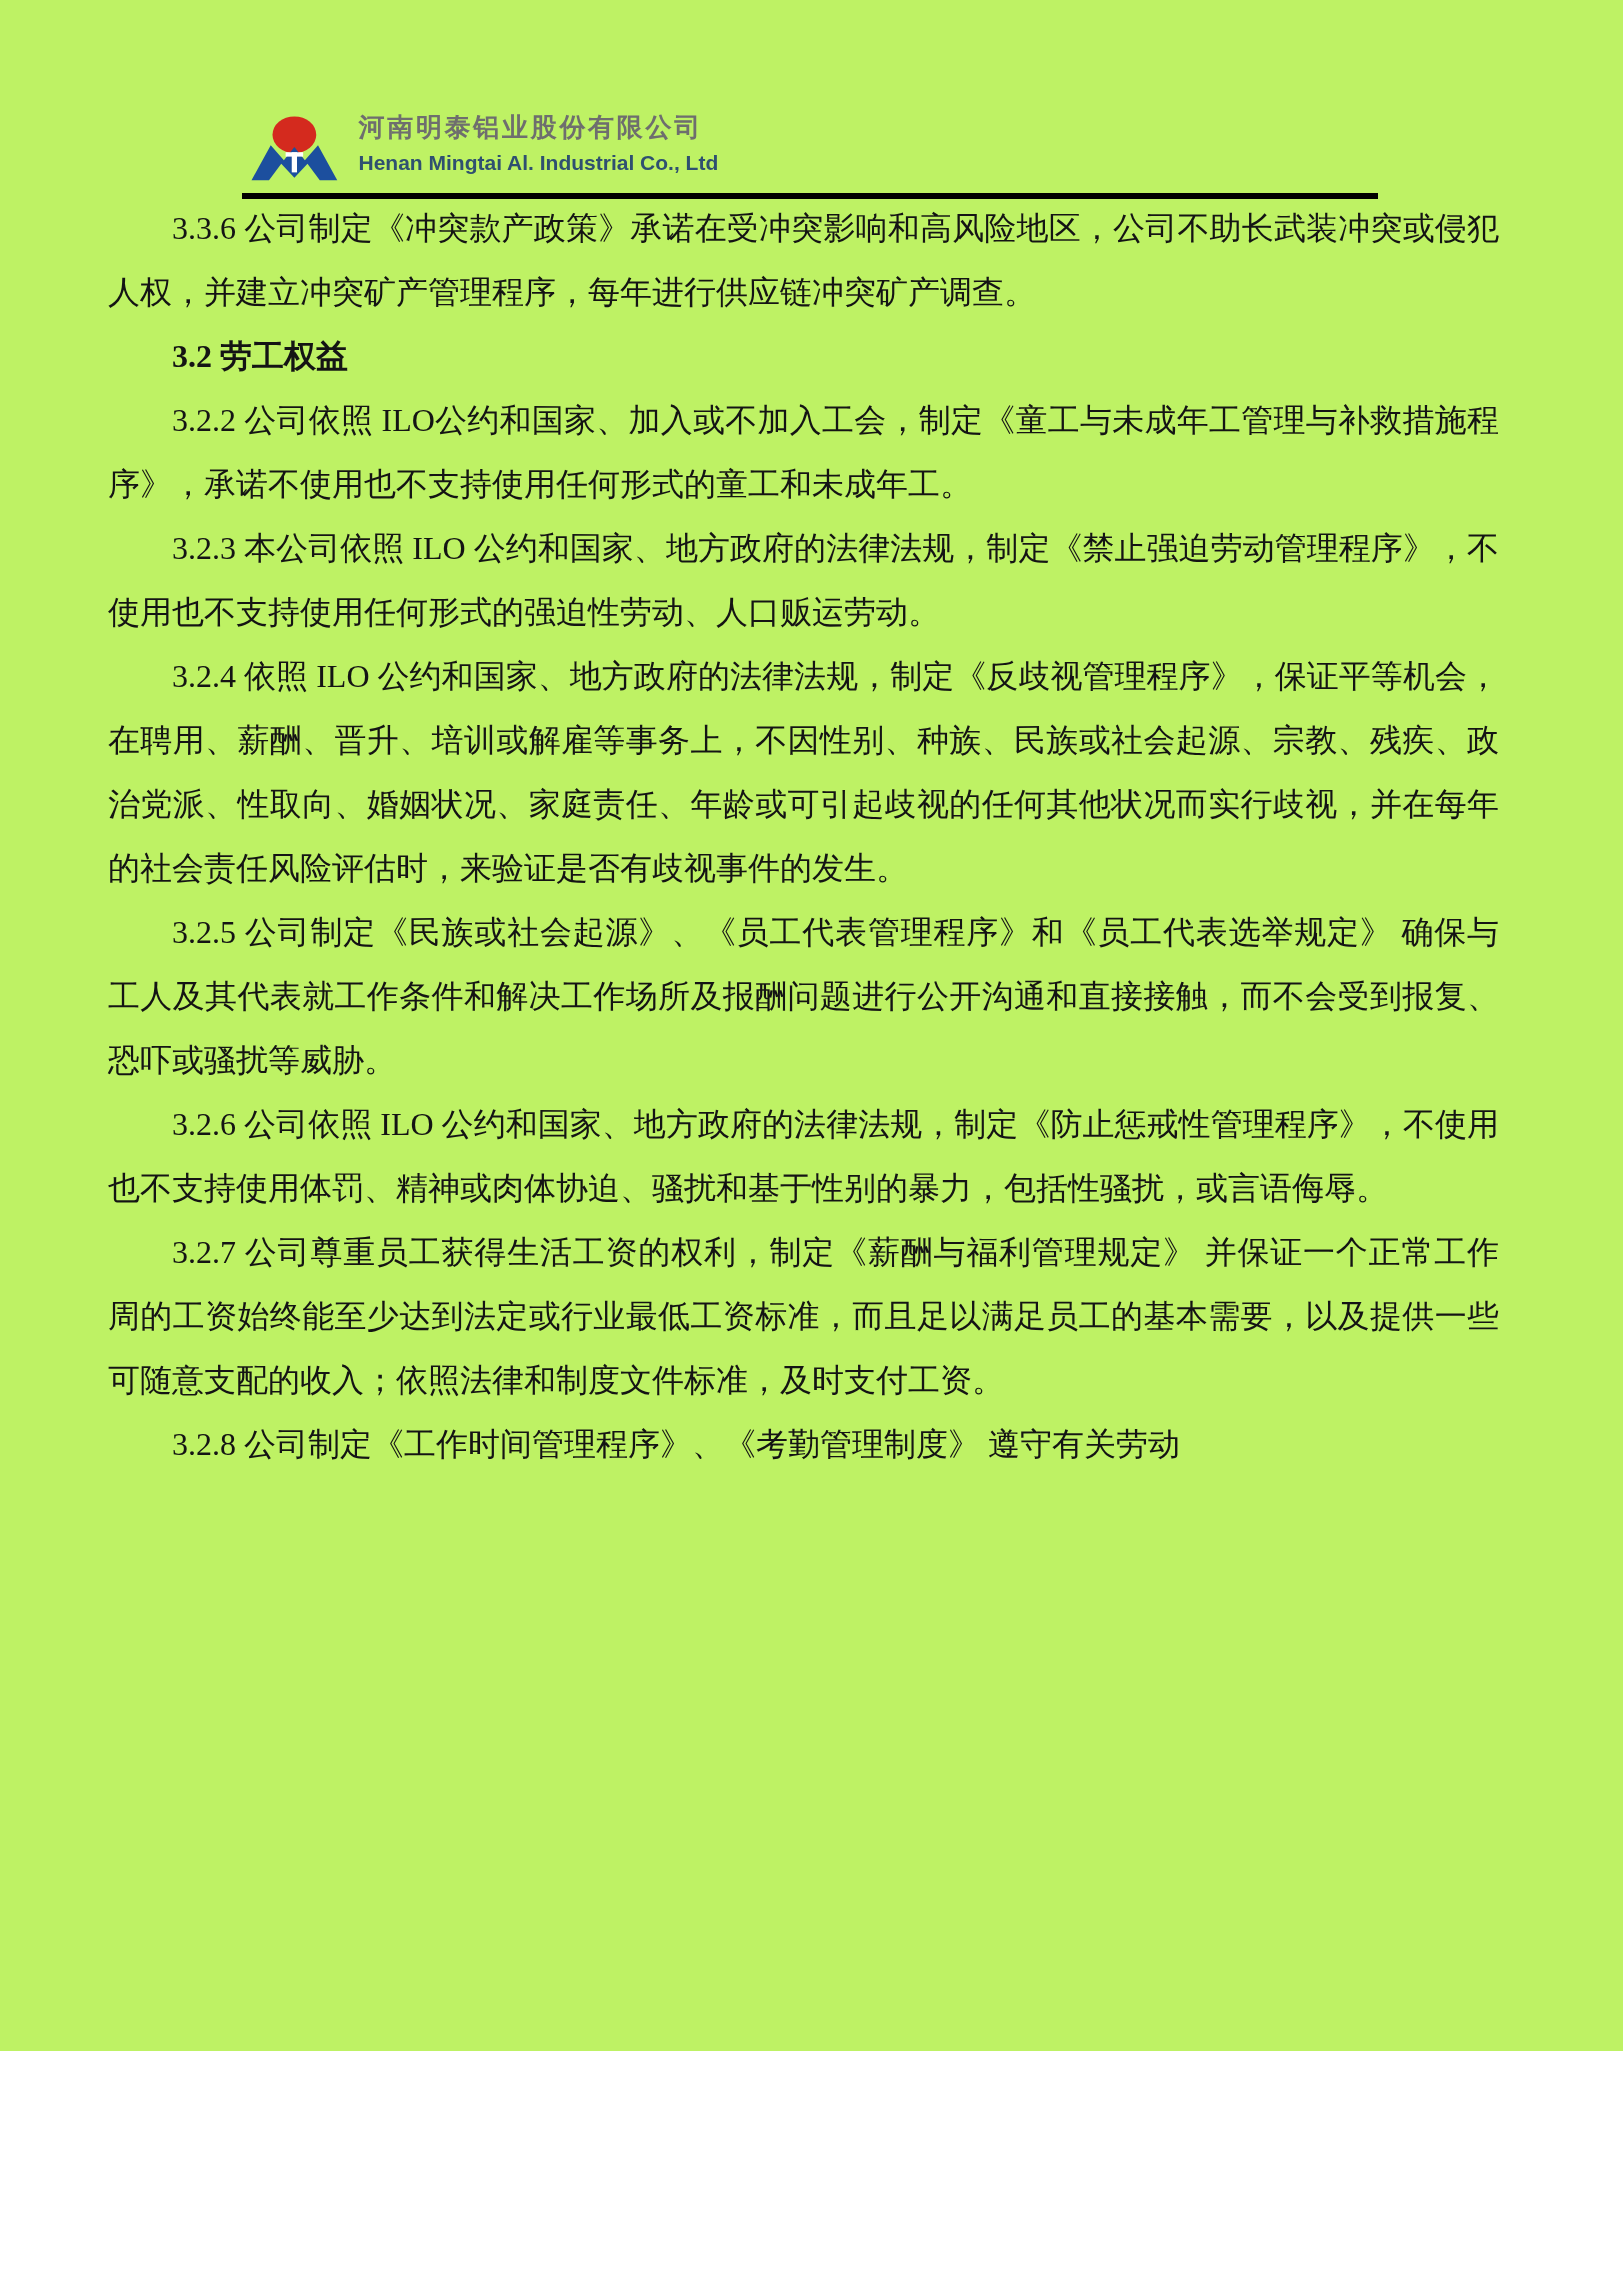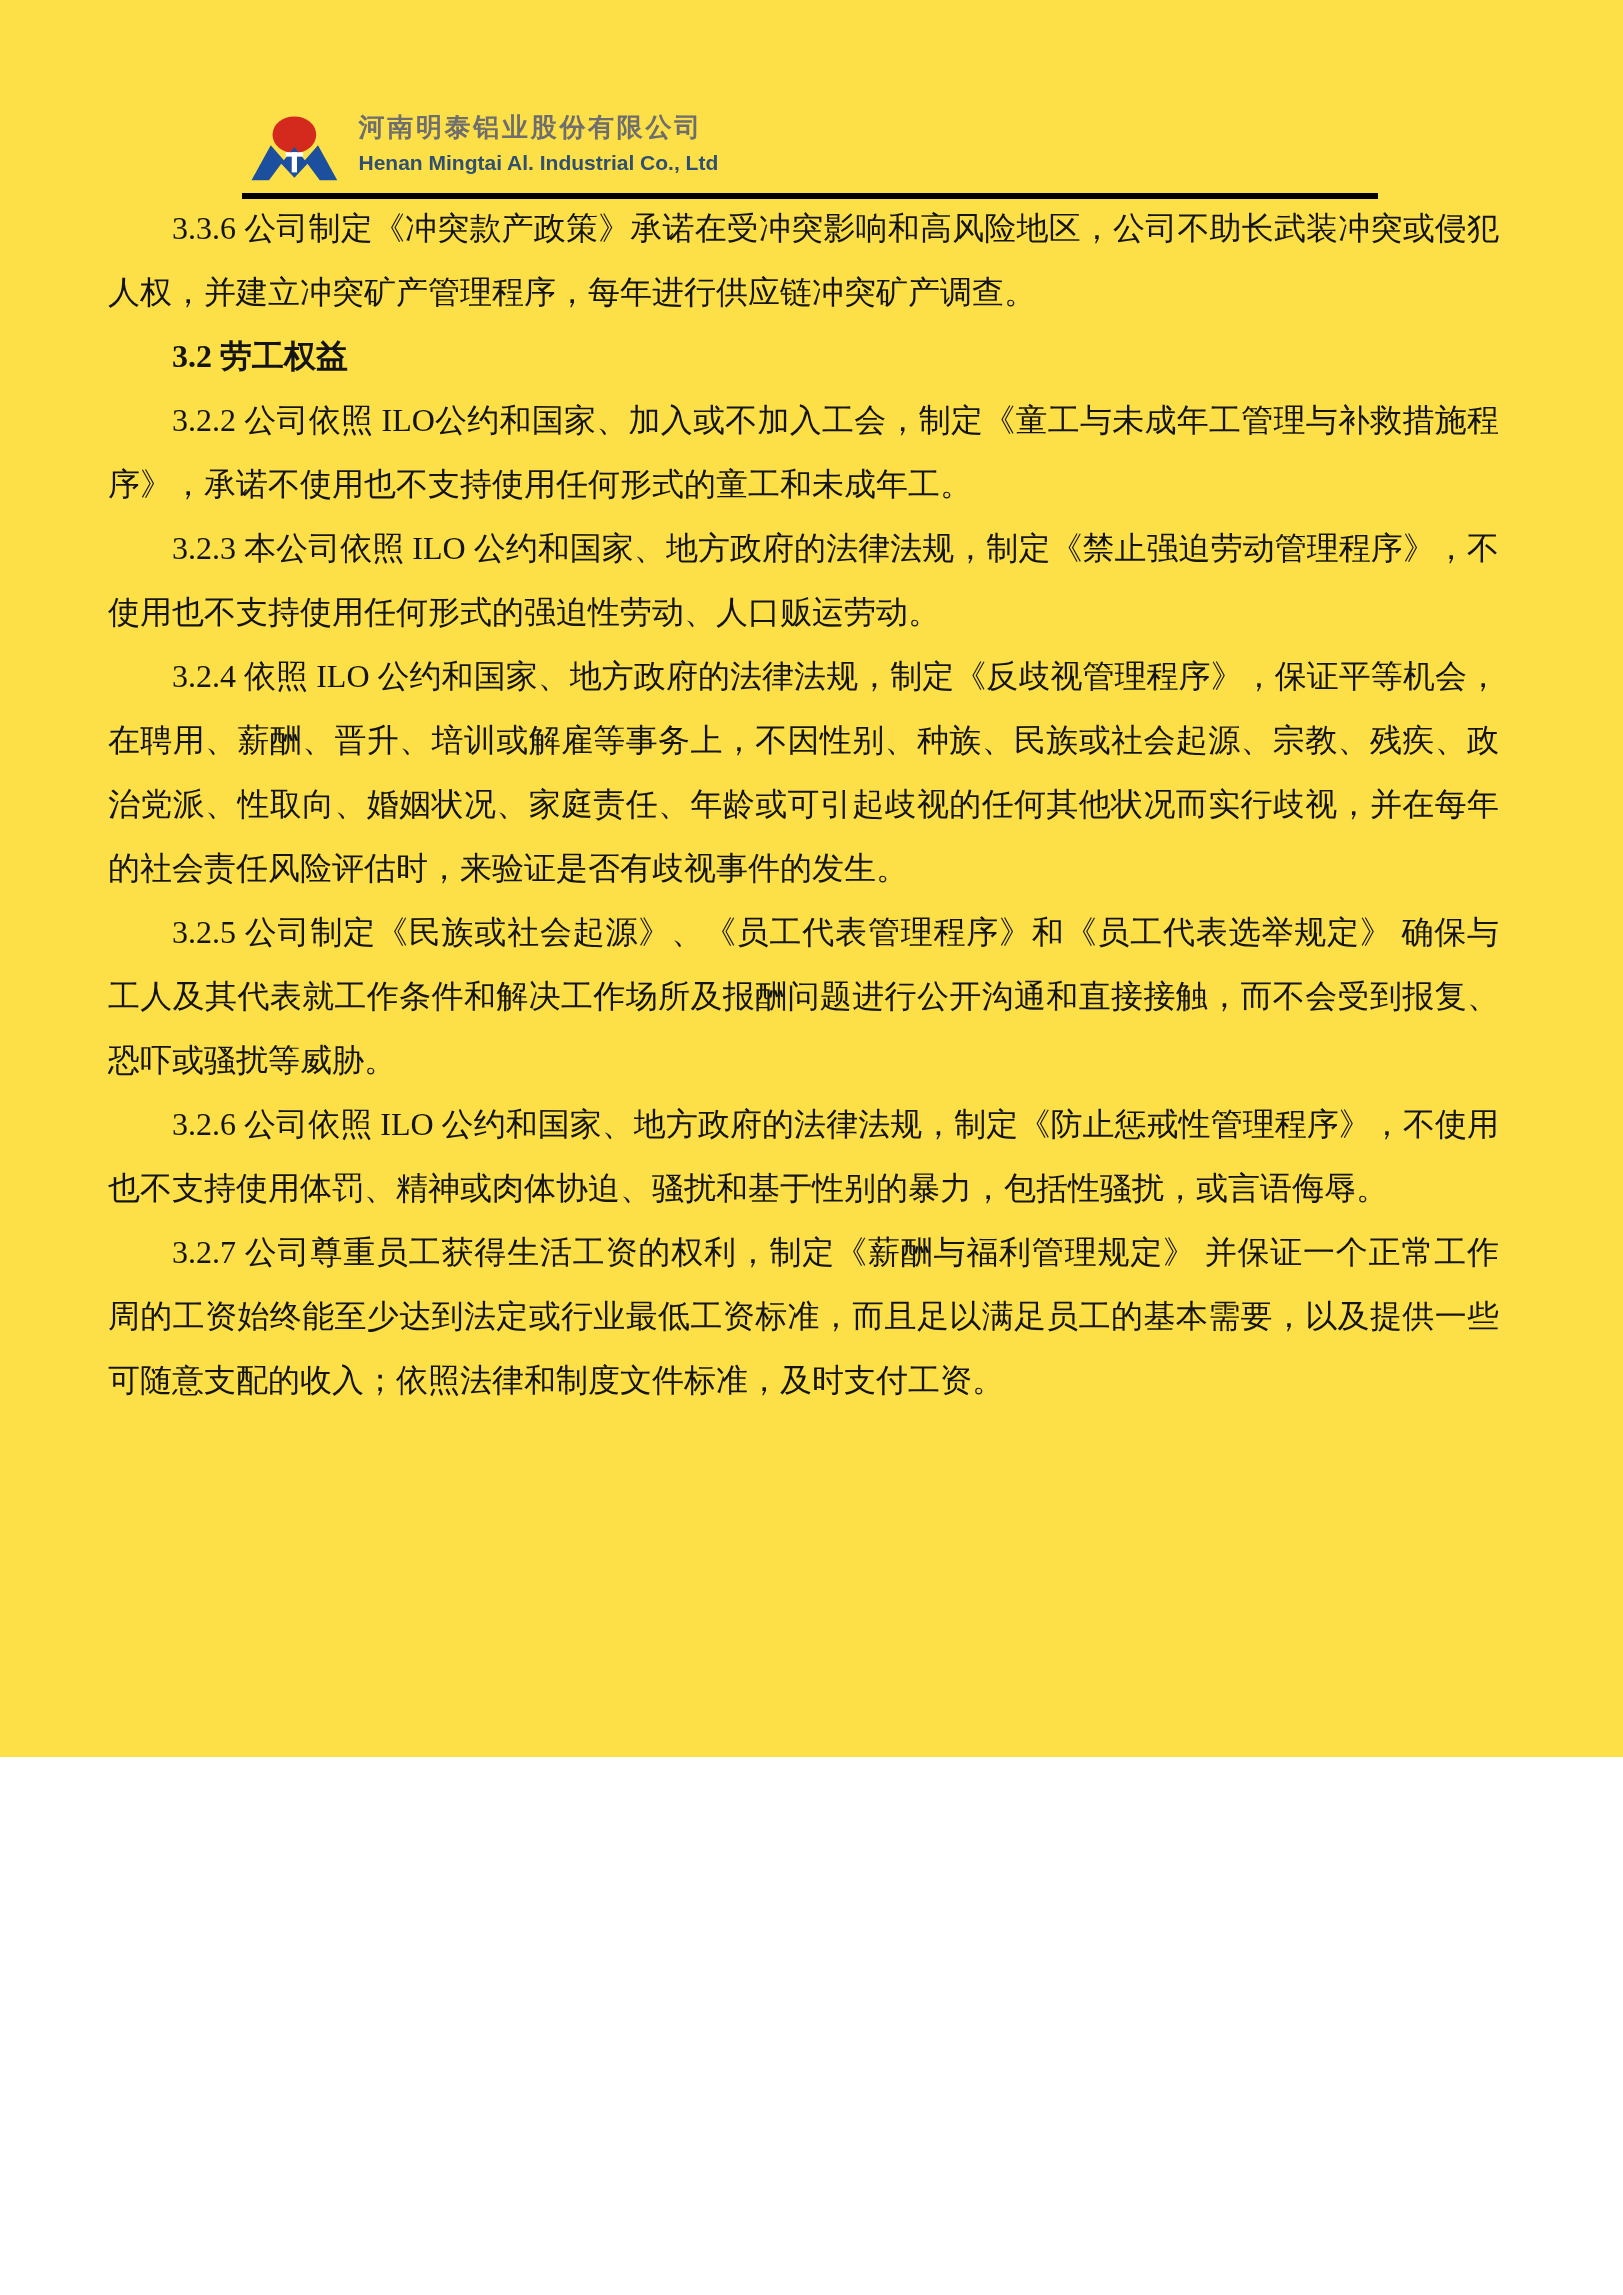--- a/index.html
+++ b/index.html
@@ -1,20 +1,20 @@
 <!DOCTYPE html>
 <html style="font-size:11px"><head>
 <meta charset="utf-8">
 <style>
   html,body{margin:0;padding:0;background:#ffffff;}
   .page{
     position:relative;
     width:1623px;
-    height:1757px;
-    background:#fde047;
+    height:2051px;
+    background:#bef264;
     overflow:hidden;
     font-family:"Liberation Serif","DejaVu Serif",serif;
   }
   .header{
     position:absolute;
     left:249px;
     top:112px;
     display:flex;
     align-items:flex-start;
     gap:20.5px;
@@ -92,16 +92,17 @@
 
   <div class="body-text" id="doc-body">
       <p class="para">3.3.6 公司制定《冲突款产政策》承诺在受冲突影响和高风险地区，公司不助长武装冲突或侵犯人权，并建立冲突矿产管理程序，每年进行供应链冲突矿产调查。</p>
       <p class="heading">3.2 劳工权益</p>
       <p class="para">3.2.2 公司依照 ILO公约和国家、加入或不加入工会，制定《童工与未成年工管理与补救措施程序》，承诺不使用也不支持使用任何形式的童工和未成年工。</p>
       <p class="para">3.2.3 本公司依照 ILO 公约和国家、地方政府的法律法规，制定《禁止强迫劳动管理程序》，不使用也不支持使用任何形式的强迫性劳动、人口贩运劳动。</p>
       <p class="para">3.2.4 依照 ILO 公约和国家、地方政府的法律法规，制定《反歧视管理程序》，保证平等机会，在聘用、薪酬、晋升、培训或解雇等事务上，不因性别、种族、民族或社会起源、宗教、残疾、政治党派、性取向、婚姻状况、家庭责任、年龄或可引起歧视的任何其他状况而实行歧视，并在每年的社会责任风险评估时，来验证是否有歧视事件的发生。</p>
       <p class="para">3.2.5 公司制定《民族或社会起源》、《员工代表管理程序》和《员工代表选举规定》 确保与工人及其代表就工作条件和解决工作场所及报酬问题进行公开沟通和直接接触，而不会受到报复、恐吓或骚扰等威胁。</p>
       <p class="para">3.2.6 公司依照 ILO 公约和国家、地方政府的法律法规，制定《防止惩戒性管理程序》，不使用也不支持使用体罚、精神或肉体协迫、骚扰和基于性别的暴力，包括性骚扰，或言语侮辱。</p>
       <p class="para">3.2.7 公司尊重员工获得生活工资的权利，制定《薪酬与福利管理规定》 并保证一个正常工作周的工资始终能至少达到法定或行业最低工资标准，而且足以满足员工的基本需要，以及提供一些可随意支配的收入；依照法律和制度文件标准，及时支付工资。</p>
+      <p class="para">3.2.8 公司制定《工作时间管理程序》、《考勤管理制度》 遵守有关劳动</p>
     </div>
 
 </div>
 
 
 </body></html>

